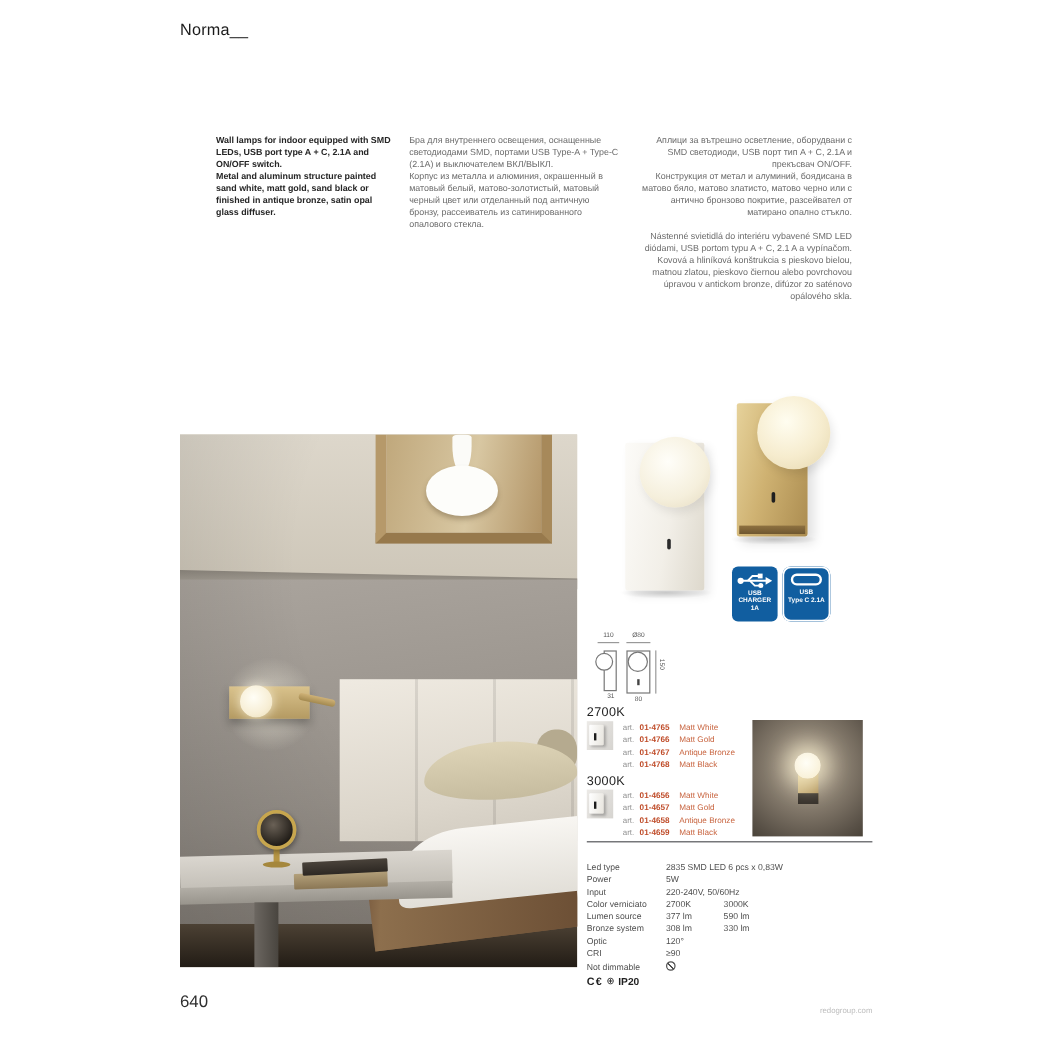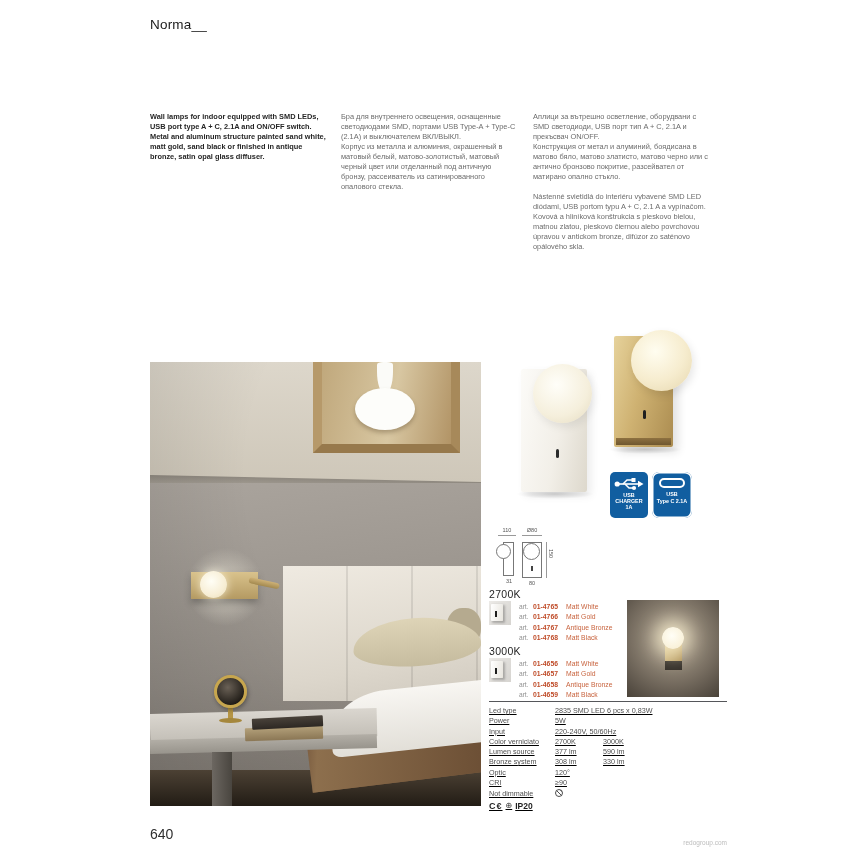--- a/index.html
+++ b/index.html
@@ -8,22 +8,22 @@
   .page { position:relative; width:868px; height:868px; background:#fff; overflow:hidden; }
   .abs { position:absolute; }
 
   
   .brand { left:150px; top:17px; font-size:13.5px; color:#1a1a1a; letter-spacing:.2px; }
   .title { left:148px; top:44px; font-size:33px; font-weight:300; color:#2e2e2e; letter-spacing:.5px; }
 
   
   .col { top:112px; width:177px; font-size:7.4px; line-height:10px; color:#6b6b6b; }
   .col p { margin:0 0 10px 0; white-space:pre-line; }
-  .col .lead { color:#262626; font-weight:bold; }
-  .col1 { left:150px; } .col2 { left:341px; } .col3 { left:533px; }
+  .col .lead { color:#262626; font-weight:bold;margin-left:30px; }
+  .col1 { left:150px; } .col2 { left:341px; } .col3 { left:533px;text-align:right; }
 
   
   .photo { left:150px; top:362px; width:331px; height:444px; overflow:hidden; background:#cfc8ba; }
   .ph { position:absolute; }
   .wall-top { left:0; top:0; width:100%; height:121px; background:linear-gradient(180deg,#ddd7cb,#cec7b9); }
   .trim { left:-4px; top:113px; width:110%; height:9px; background:linear-gradient(180deg,#8e887f,#a49e94); transform:rotate(1.2deg); transform-origin:left top; }
   .wall-bottom { left:0; top:121px; width:100%; height:323px; background:linear-gradient(172deg,#aaa49d 0%,#958f88 55%,#7c766f 100%); }
   .wall-shade { left:0; top:0; width:100%; height:100%; background:radial-gradient(ellipse at 80% 25%, rgba(0,0,0,0) 45%, rgba(0,0,0,.16) 100%); }
   .mirror { left:163px; top:0; width:147px; height:91px; border:9px solid #b2915f; border-top:none; border-color:#c2a673 #a7895a #97794c #b6996a; background:linear-gradient(100deg,#c0a87c 0%,#d8c7a2 55%,#b29466 100%); }
   .vase-top { left:55px; top:0px; width:16px; height:32px; background:#fbfbf8; border-radius:40% 40% 50% 50% / 8% 8% 70% 70%; }
@@ -87,21 +87,21 @@
   .vcode { width:33px; font-size:6.8px; font-weight:bold; }
   .vfin { font-size:6.8px; }
 
   
   .dark-photo { left:627px; top:600px; width:92px; height:97px; background:radial-gradient(circle at 50% 40%, #b7ab97 0%, #8e8374 38%, #595147 85%, #4a4339 100%); overflow:hidden; }
   .dp-body { position:absolute; left:38px; top:38px; width:17px; height:29px; background:linear-gradient(120deg,#e2cf9c,#a98b52); }
   .dp-base { position:absolute; left:38px; top:61px; width:17px; height:9px; background:#35302a; }
   .dp-sphere { position:absolute; left:35px; top:27px; width:22px; height:22px; border-radius:50%; background:radial-gradient(circle at 45% 40%, #fffef6, #f7eccd); box-shadow:0 0 18px 7px rgba(255,246,212,.75); }
 
   
-  .specs { left:489px; top:701px; width:238px; border-top:1px solid #55565a; padding-top:4px;text-decoration:underline; }
+  .specs { left:489px; top:701px; width:238px; border-top:1px solid #55565a; padding-top:16px; }
   .srow { display:flex; align-items:baseline; height:10.3px; font-size:7.2px; color:#4f4f4f; }
   .slabel { width:66px; }
   .sv1 { width:48px; }
   .sv2 { flex:1; }
   .nd-icon { display:inline-block; width:8px; height:8px; border:1px solid #4f4f4f; border-radius:50%; background:linear-gradient(45deg, transparent 44%, #4f4f4f 44% 56%, transparent 56%), linear-gradient(225deg, #9a9a9a 18%, transparent 18%); position:relative; top:1px; }
   .cert { display:flex; align-items:center; gap:3px; margin-top:2px; color:#1f1f1f; }
   .ce { font-size:9px; font-weight:bold; letter-spacing:1px; }
   .cert-circle { display:inline-block; font-size:8px; line-height:8px; }
   .ip { font-size:8.5px; font-weight:bold; }
 

